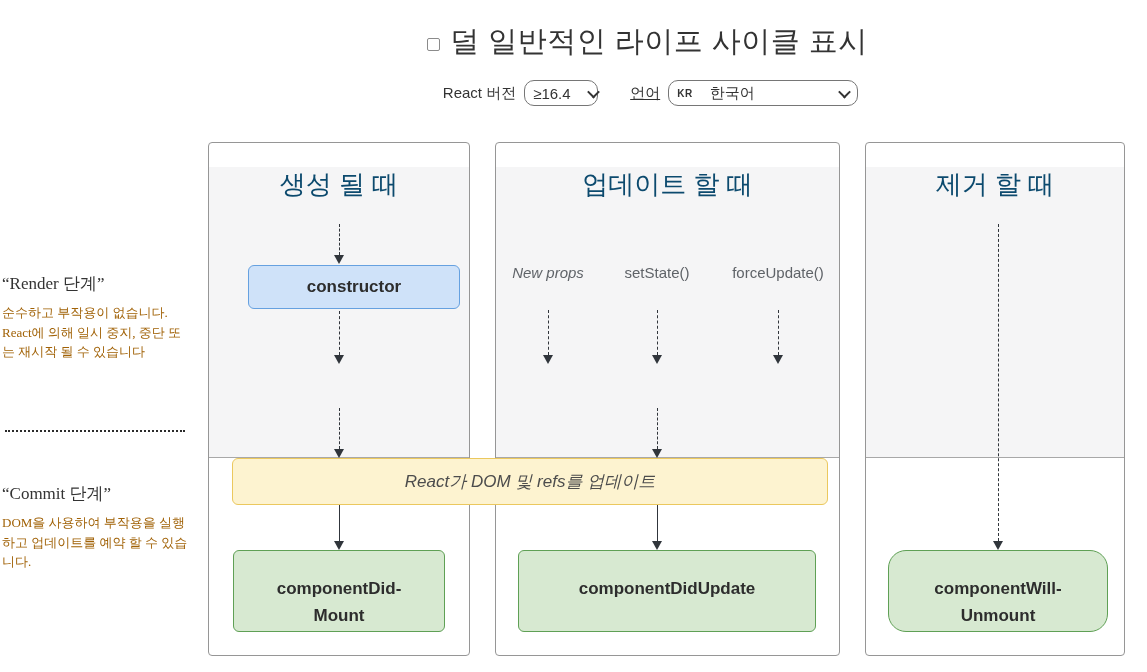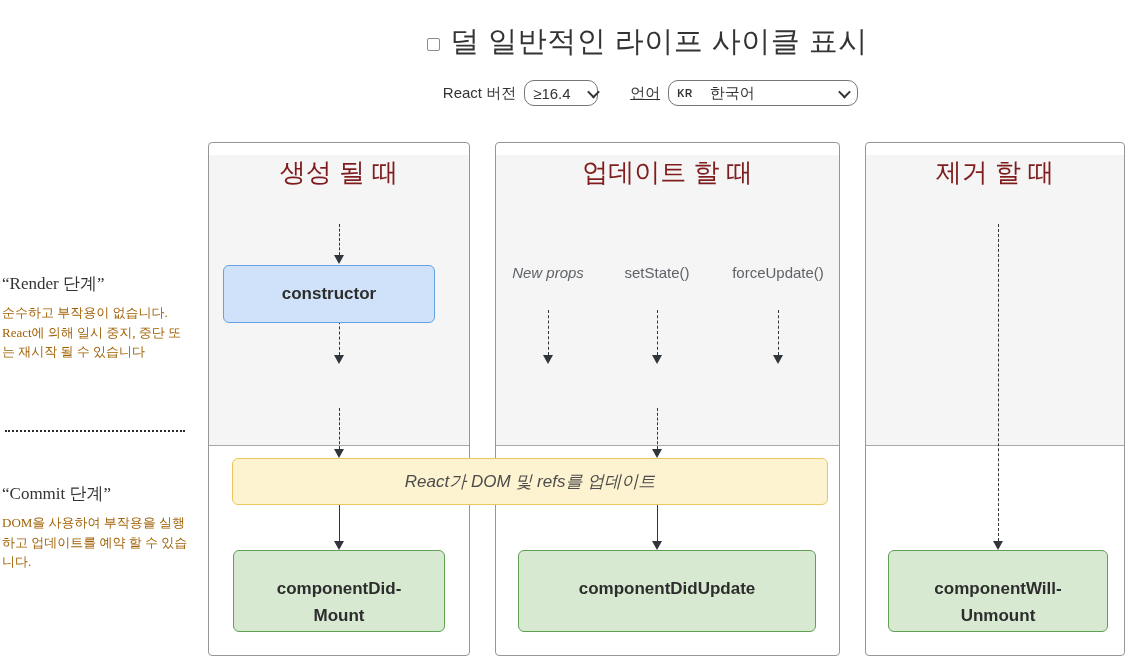--- a/index.html
+++ b/index.html
@@ -27,21 +27,21 @@
 
   
   .diagram{position:absolute;left:0;top:130px;width:1147px;height:542px;}
 
   .panel{position:absolute;top:12px;height:512px;background:#fff;border:1px solid #969696;
          border-radius:4px;overflow:hidden;}
   .panel-1{left:208px;width:260px;}
   .panel-2{left:495px;width:343px;}
   .panel-3{left:865px;width:258px;}
   .phase-render{height:290px;background:#f5f5f6;border-bottom:1px solid #a8a8a8;}
-  .panel-title{margin-top:12px;text-align:center;font-size:26px;color:#7f1d1d;}
+  .panel-title{margin-top:24px;text-align:center;font-size:26px;color:#0c4a6e;}
 
   
   .note{position:absolute;width:192px;left:2px;font-family:Liberation Serif, serif;}
   .note-render{top:142px;}
   .note-commit{top:352px;}
   .note h3{margin:0 0 8px 0;font-size:17px;font-weight:400;color:#333;}
   .note p{margin:0;font-size:13px;line-height:1.5;color:#a16207;}
   .divider-dotted{position:absolute;left:5px;top:300px;width:180px;height:0;
                   border-top:2px dotted #2b2b2b;}
 
@@ -60,26 +60,26 @@
 
   
   .box{position:absolute;border-radius:6px;display:flex;flex-direction:column;
        align-items:center;justify-content:center;font-size:17px;font-weight:bold;
        color:#2d2d2d;text-align:center;cursor:pointer;box-sizing:border-box;}
   .box.blue{background:#cfe2f9;border:1px solid #66a1e0;}
   .box.yellow{background:#fdf3d0;border:1px solid #ebc85e;font-weight:400;font-style:italic;
               color:#4c4c4c;}
   .box.green{background:#d7e9d1;border:1px solid #5fa055;justify-content:flex-start;
              padding-top:24px;line-height:27px;}
-  .box-constructor{left:223px;top:135px;width:212px;height:58px;}
+  .box-constructor{left:248px;top:135px;width:212px;height:44px;}
   .box-render{left:232px;top:234px;width:584px;height:44px;}
   .box-react-updates{left:232px;top:328px;width:596px;height:47px;}
   .box-cdm{left:233px;top:420px;width:212px;height:82px;}
   .box-cdu{left:518px;top:420px;width:298px;height:82px;}
-  .box-cwu{left:888px;top:420px;width:220px;height:82px;}
+  .box-cwu{left:888px;top:420px;width:220px;height:82px;border-radius:18px;}
 </style>
 </head>
 <body>
 
 <div class="page">
 
   <div class="title-row">
     <input type="checkbox" class="cb" style="">
     <label class="title">덜 일반적인 라이프 사이클 표시</label>
   </div>

